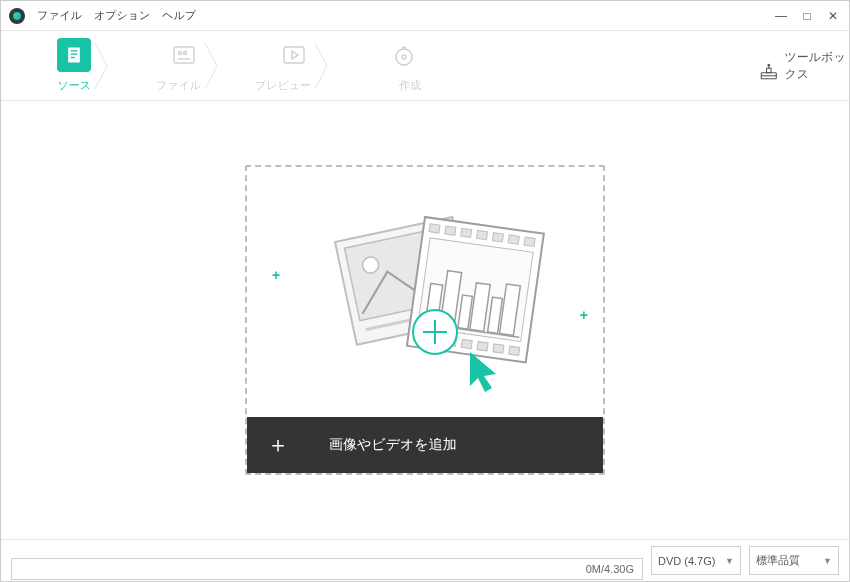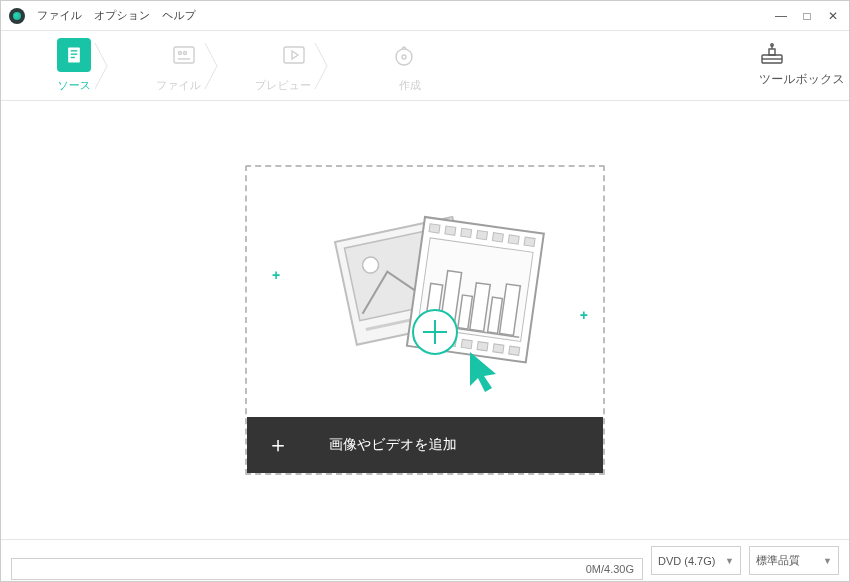--- a/index.html
+++ b/index.html
@@ -65,22 +65,22 @@
   .step.active .icon-wrap svg { stroke: #fff; fill:#fff; }
   .step .label { font-size: 11px; }
   .chev {
     width: 20px; height: 70px;
     display:flex;align-items:center;justify-content:center;
     color:#e4e4e4;
   }
   .step-spacer { flex:1; }
   .toolbox {
     width: 90px;
-    display: flex; flex-direction: column;
-    align-items: flex-start; justify-content: center;
+    display: flex; flex-direction: row;
+    align-items: flex-end; justify-content: center;
     gap: 6px; color:#555;
   }
   .toolbox svg { stroke:#555; }
 
   
   .main {
     position: absolute;
     top: 100px; left:0; right:0; bottom: 42px;
     display:flex; align-items:center; justify-content:center;
   }

